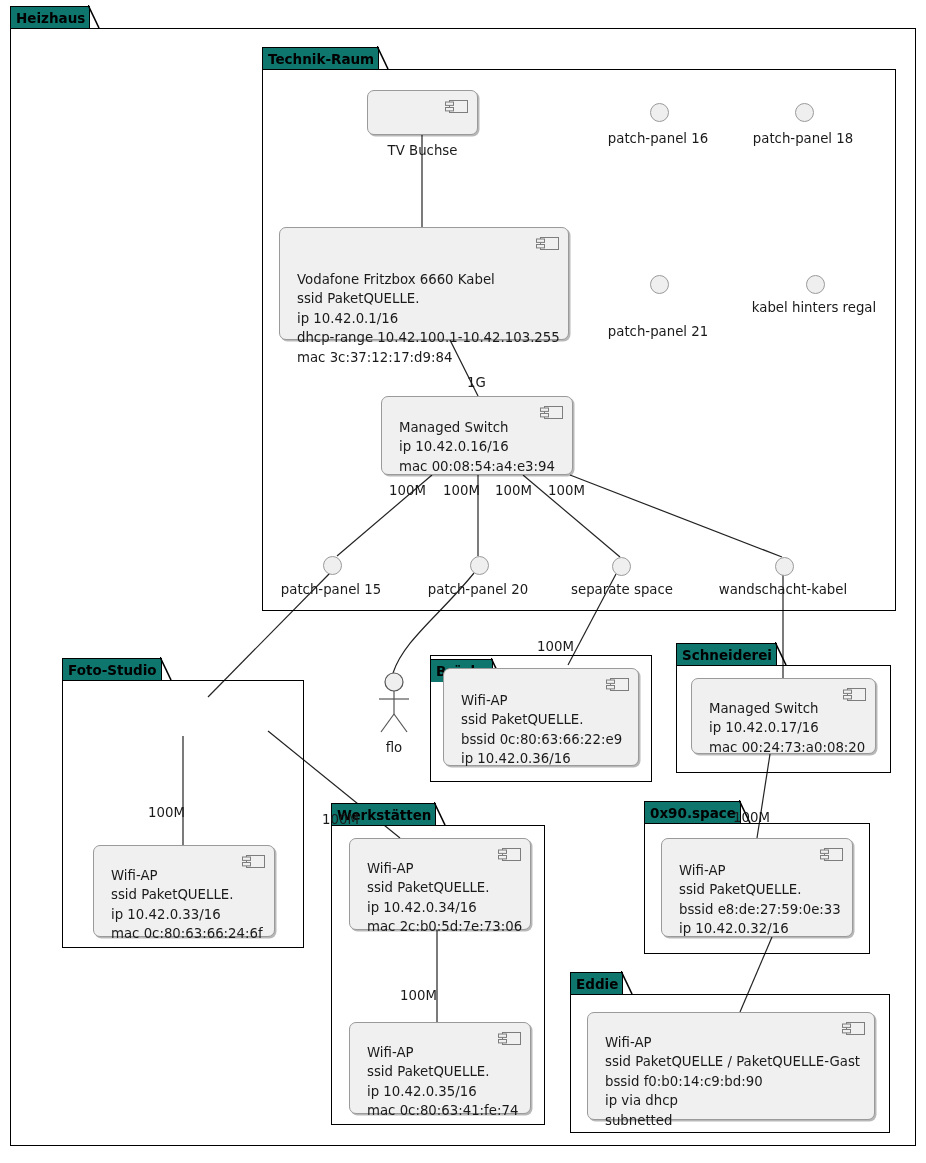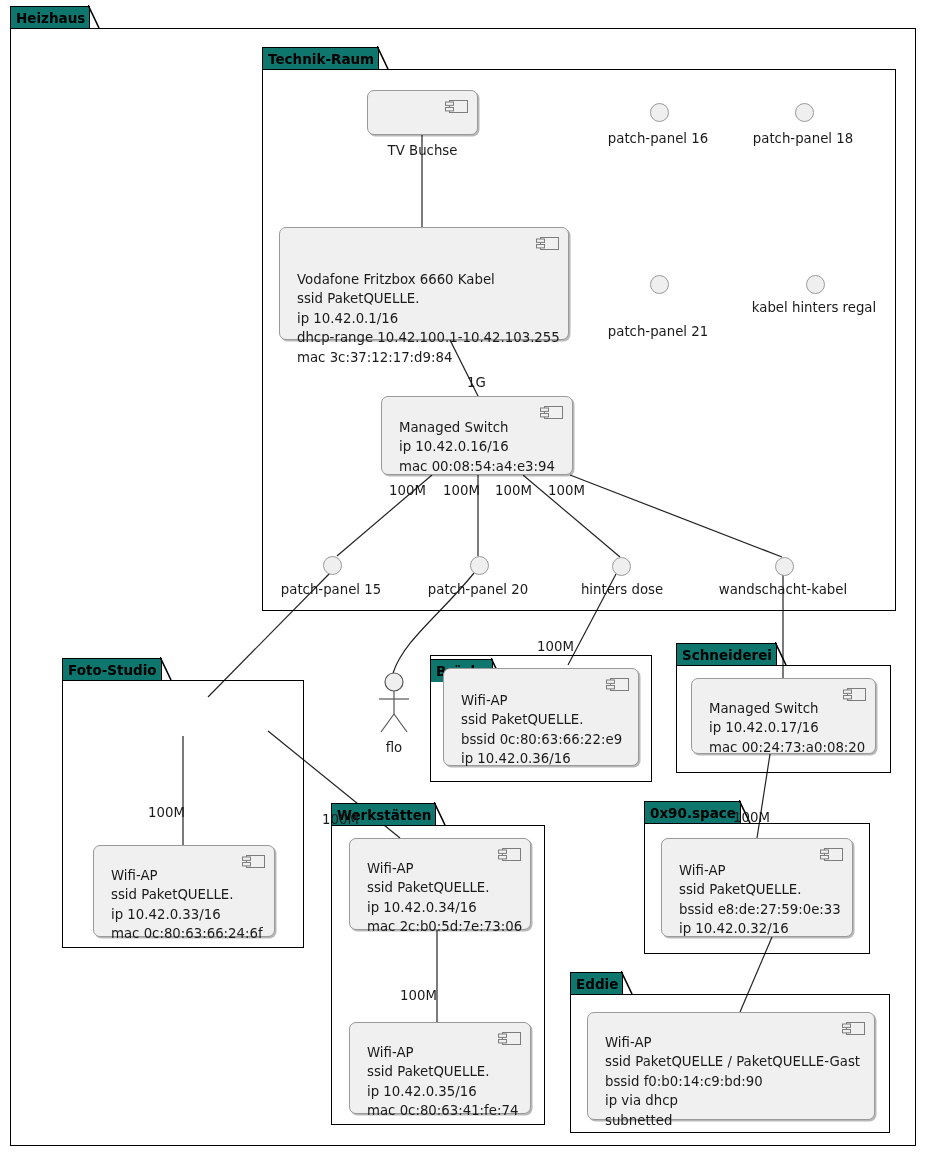--- a/index.html
+++ b/index.html
@@ -310,21 +310,21 @@
   <div class="iface" style="left:806px;top:275px;"></div>
   <div class="iface-label" style="left:814px;top:300px;">kabel hinters regal</div>
 
   <div class="iface" style="left:323px;top:556px;"></div>
   <div class="iface-label" style="left:331px;top:582px;">patch-panel 15</div>
 
   <div class="iface" style="left:470px;top:556px;"></div>
   <div class="iface-label" style="left:478px;top:582px;">patch-panel 20</div>
 
   <div class="iface" style="left:612px;top:557px;"></div>
-  <div class="iface-label" style="left:622px;top:582px;">hinters dose</div>
+  <div class="iface-label" style="left:622px;top:582px;">separate space</div>
 
   <div class="iface" style="left:775px;top:557px;"></div>
   <div class="iface-label" style="left:783px;top:582px;">wandschacht-kabel</div>
 
   <div class="actor" style="left:374px;top:672px;">
     <svg width="40" height="62" viewBox="0 0 40 62">
       <circle cx="20" cy="10" r="9" fill="#efefef" stroke="#555" stroke-width="1.2"></circle>
       <line x1="20" y1="19" x2="20" y2="42" stroke="#555" stroke-width="1.2"></line>
       <line x1="5" y1="27" x2="35" y2="27" stroke="#555" stroke-width="1.2"></line>
       <line x1="20" y1="42" x2="7" y2="60" stroke="#555" stroke-width="1.2"></line>

